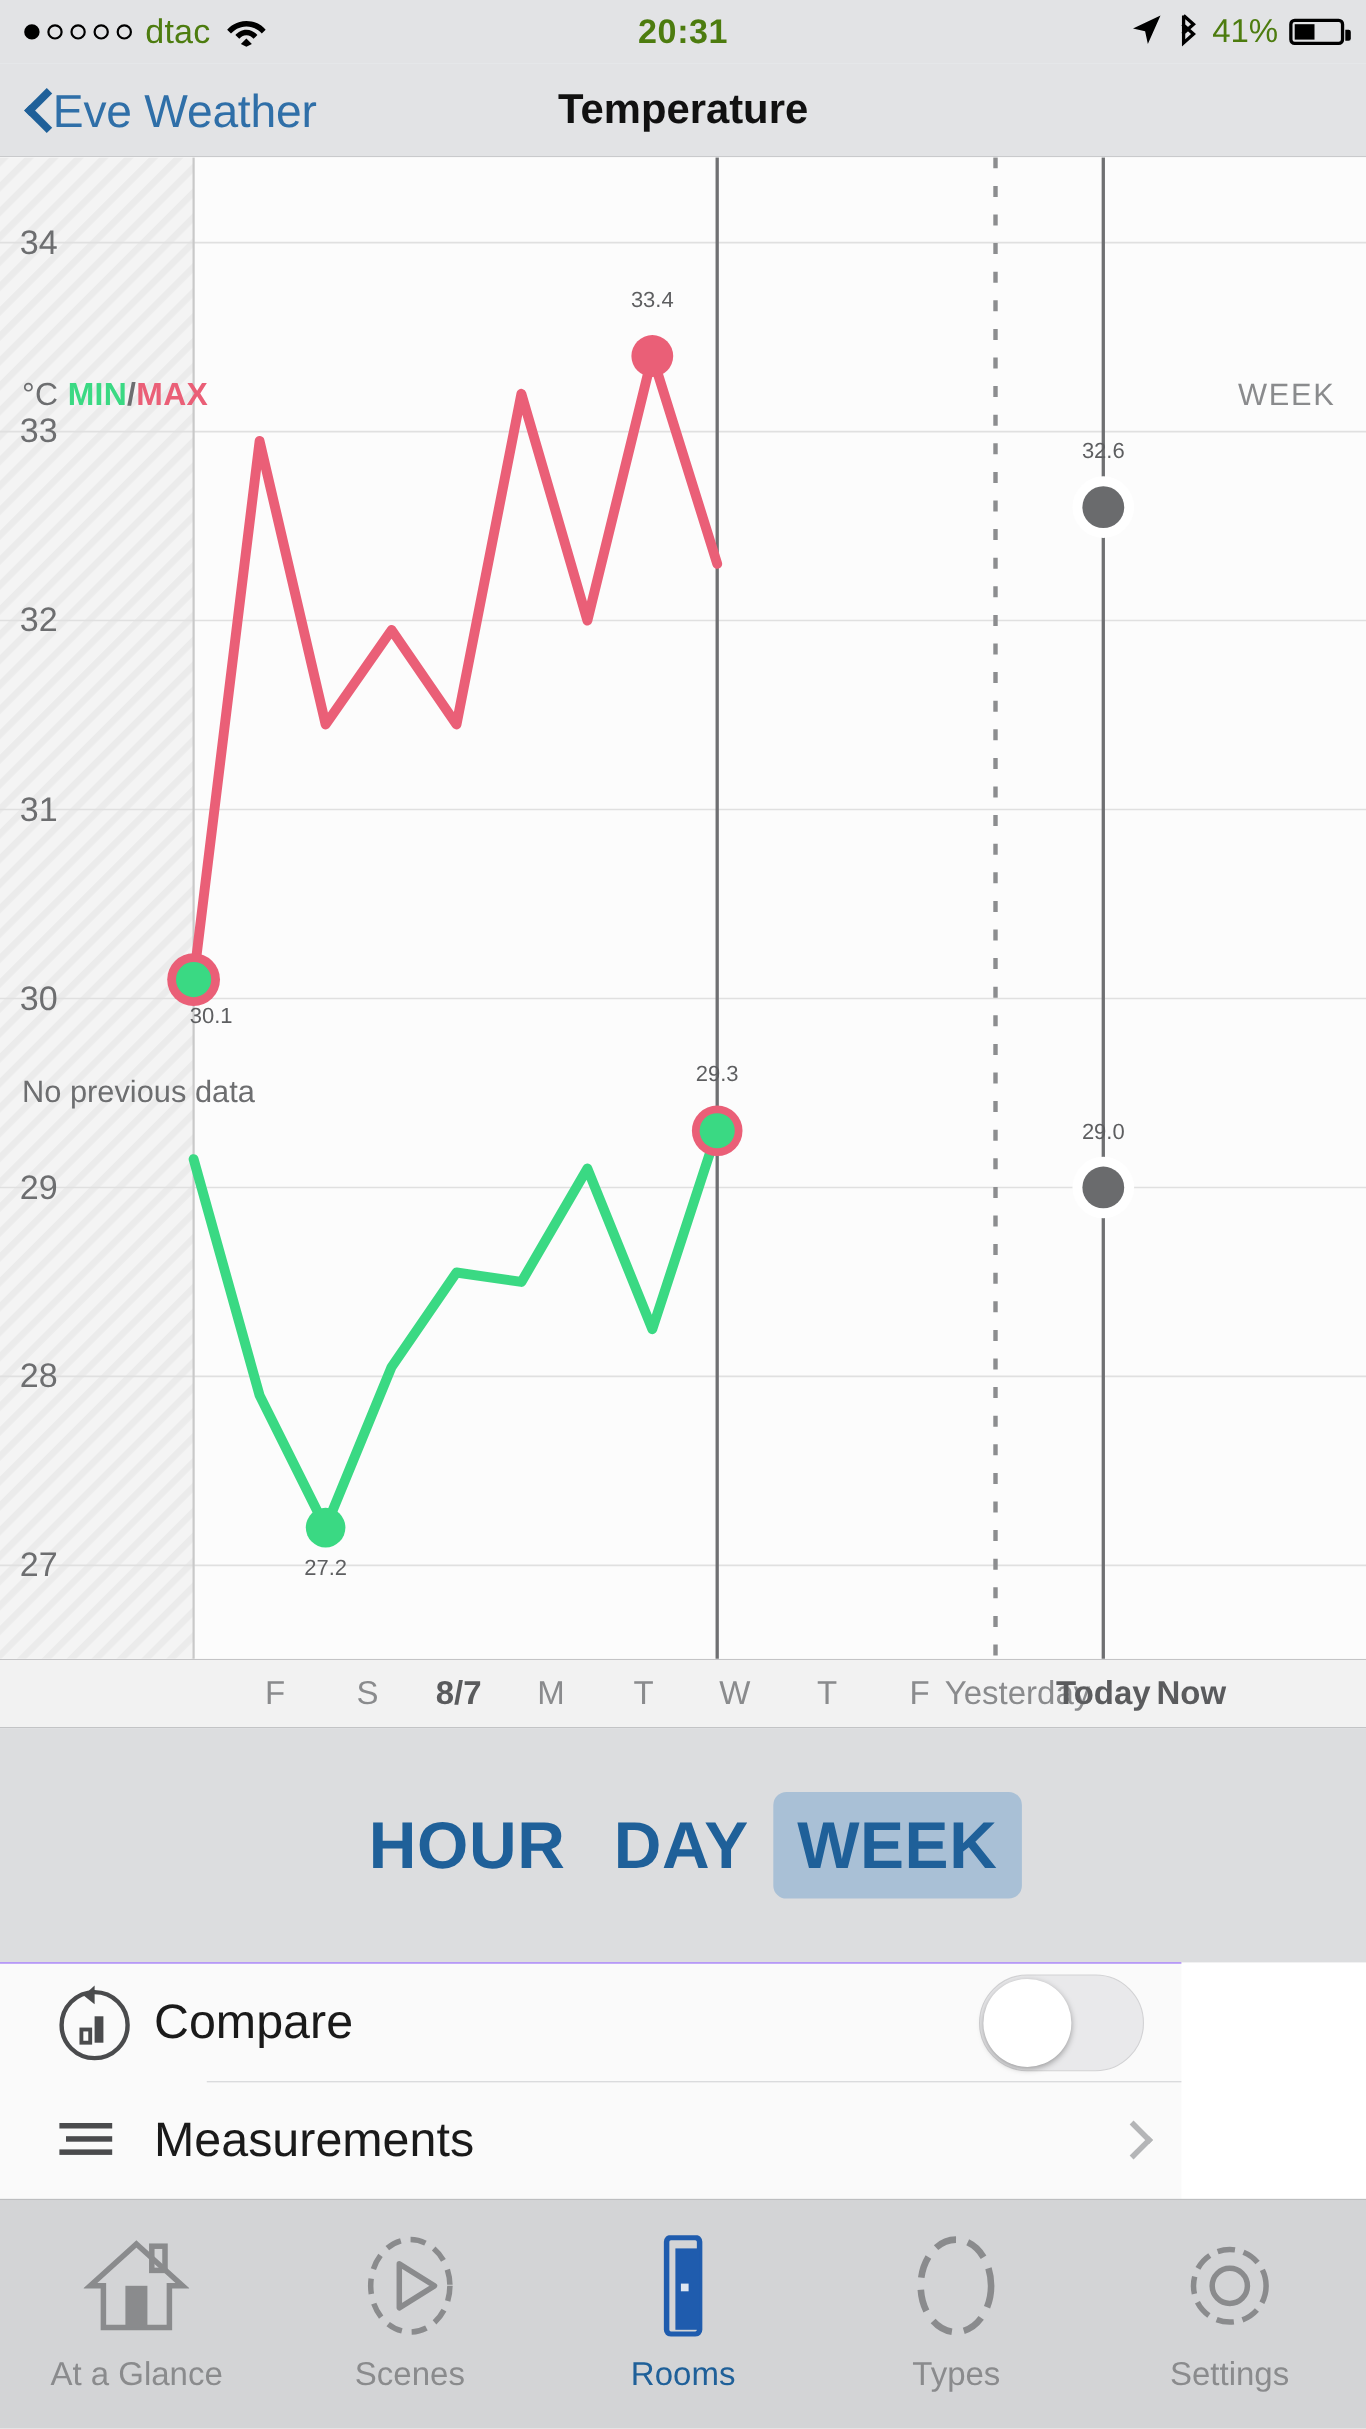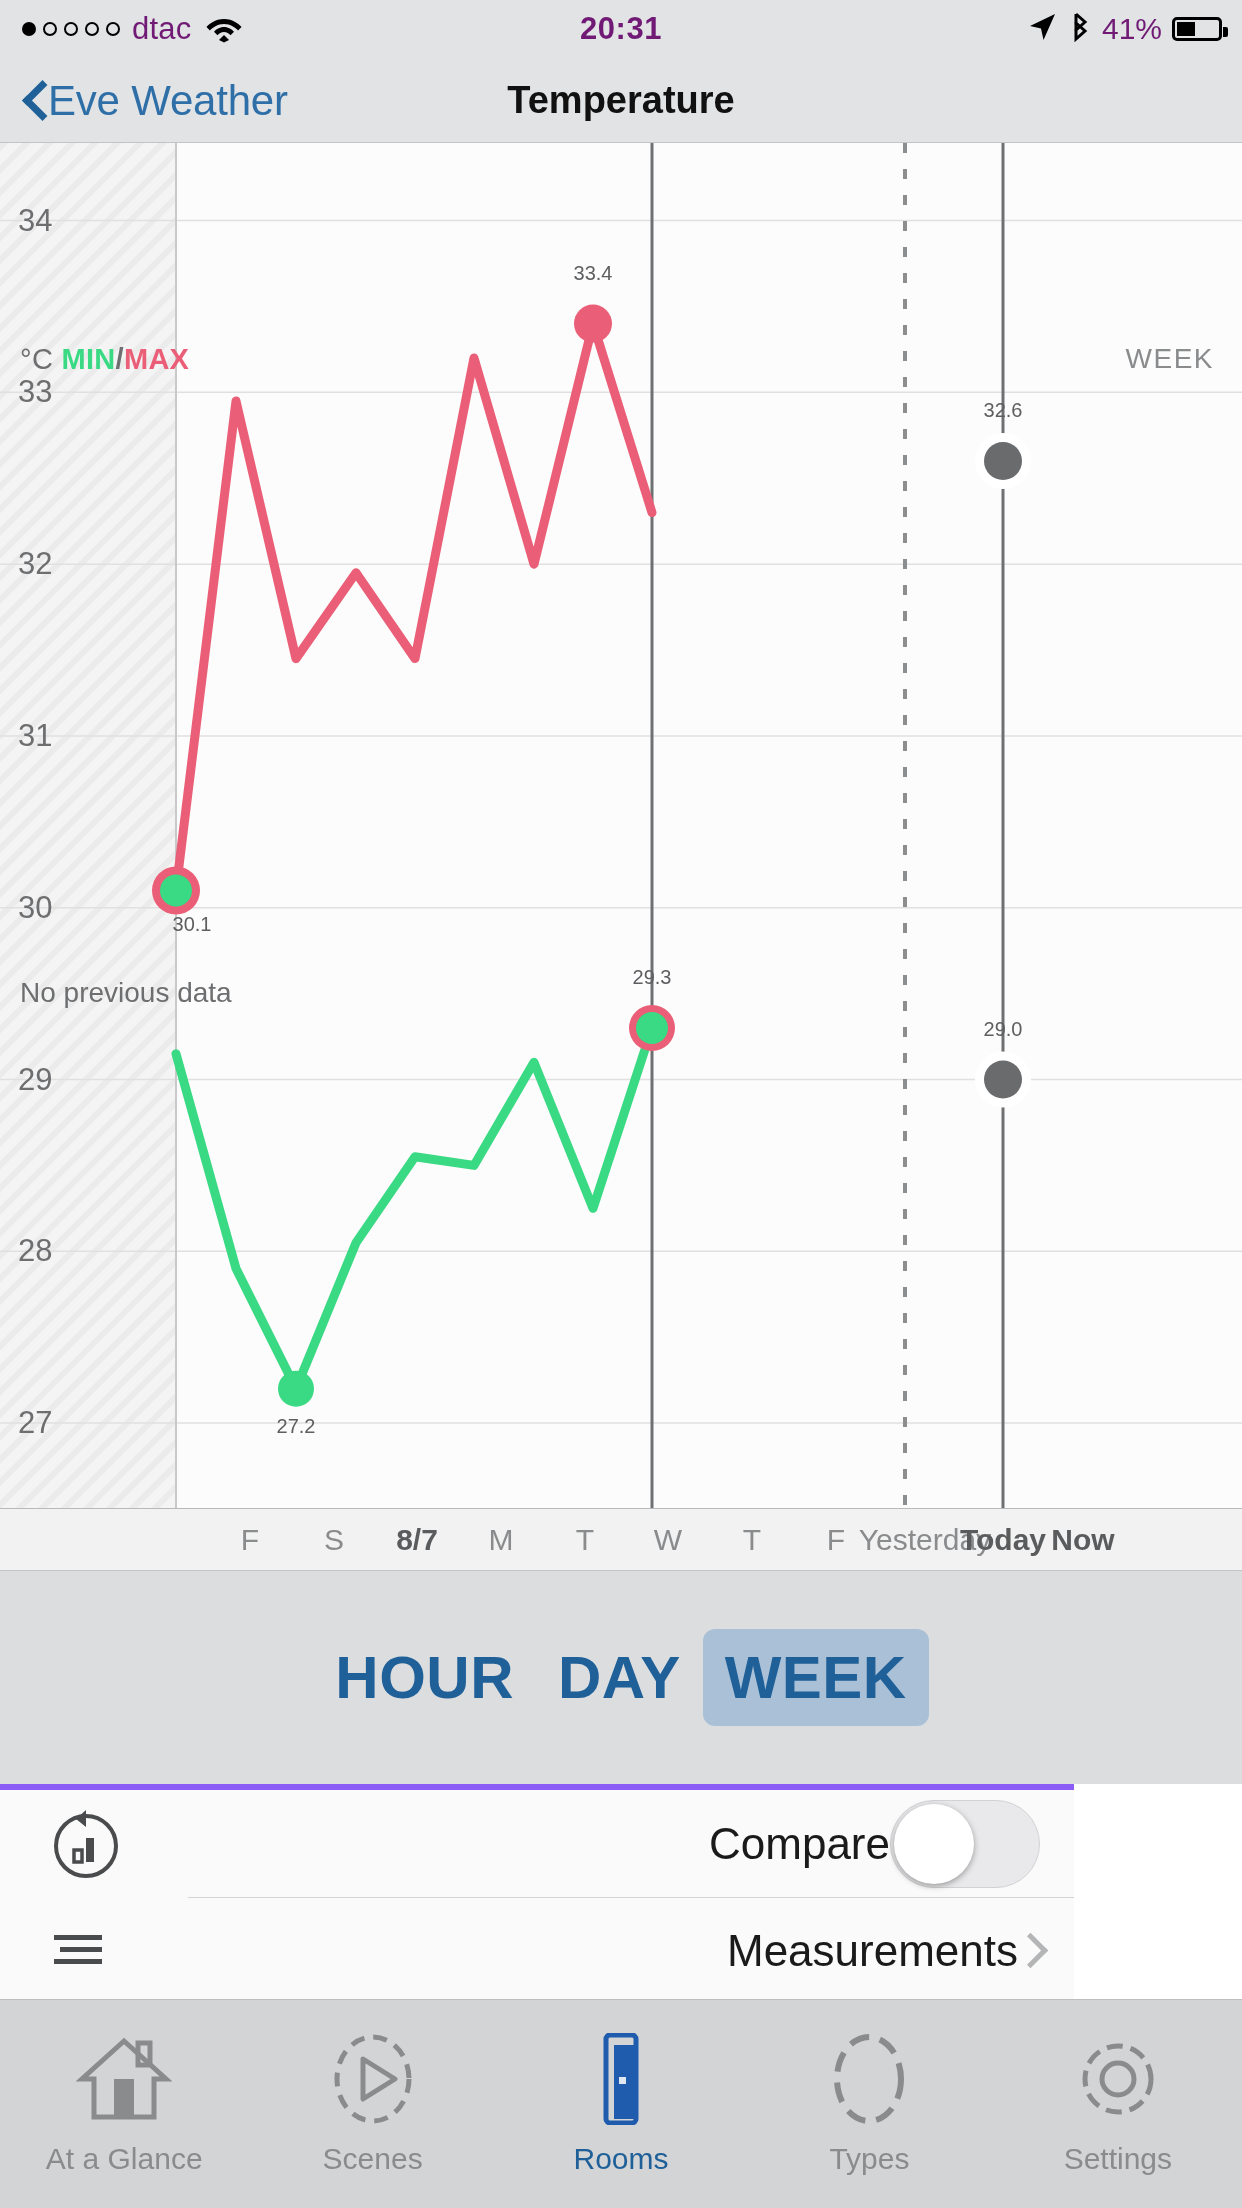--- a/index.html
+++ b/index.html
@@ -6,21 +6,21 @@
   html,body{
     width:1242px; height:2208px;
     font-family:"Liberation Sans", sans-serif;
     background:#ffffff; overflow:hidden;
   }
   #app{ position:relative; width:1242px; height:2208px; }
 
   
   .statusbar{
     position:absolute; left:0; top:0; width:1242px; height:58px;
-    background:#e2e3e5; color:#701a75;
+    background:#e2e3e5; color:#4d7c0f;
     display:flex; align-items:center;
   }
   .sb-left{ position:absolute; left:22px; display:flex; align-items:center; gap:7px; }
   .sig-dots{ display:flex; align-items:center; gap:7px; }
   .sig-dot{ width:14px; height:14px; border-radius:50%; border:2px solid #000; }
   .sig-dot.filled{ background:#000; }
   .carrier{ font-size:31px; letter-spacing:.2px; margin-left:5px; }
   .wifi{ margin-left:6px; display:inline-block; }
   .sb-center{ position:absolute; left:0; width:1242px; text-align:center;
     font-size:31px; font-weight:bold; letter-spacing:.5px;}
@@ -120,21 +120,21 @@
   .seg-item{
     font-size:60px; color:#1f6099; font-weight:bold;
     padding:14px 22px; border-radius:12px; letter-spacing:.5px;
     cursor:pointer;
   }
   .seg-item.active{ background:#a9c0d6; }
 
   
   .rows{
     position:absolute; left:0; top:1784px; width:1074px; height:215px;
-    background:#fafafa; border-top:6px solid #8b5cf6;text-align:right;
+    background:#fafafa; border-top:1px solid #8b5cf6;
   }
   .row{
     position:relative; height:107px; display:flex; align-items:center;
     padding-left:48px; padding-right:34px;
   }
   .row + .row::before{
     content:""; position:absolute; left:188px; right:0; top:0; height:1px; background:#d3d4d6;
   }
   .row-icon{ width:92px; display:flex; align-items:center; }
   .row-label{ font-size:44px; color:#1a1a1a; flex:1; }

